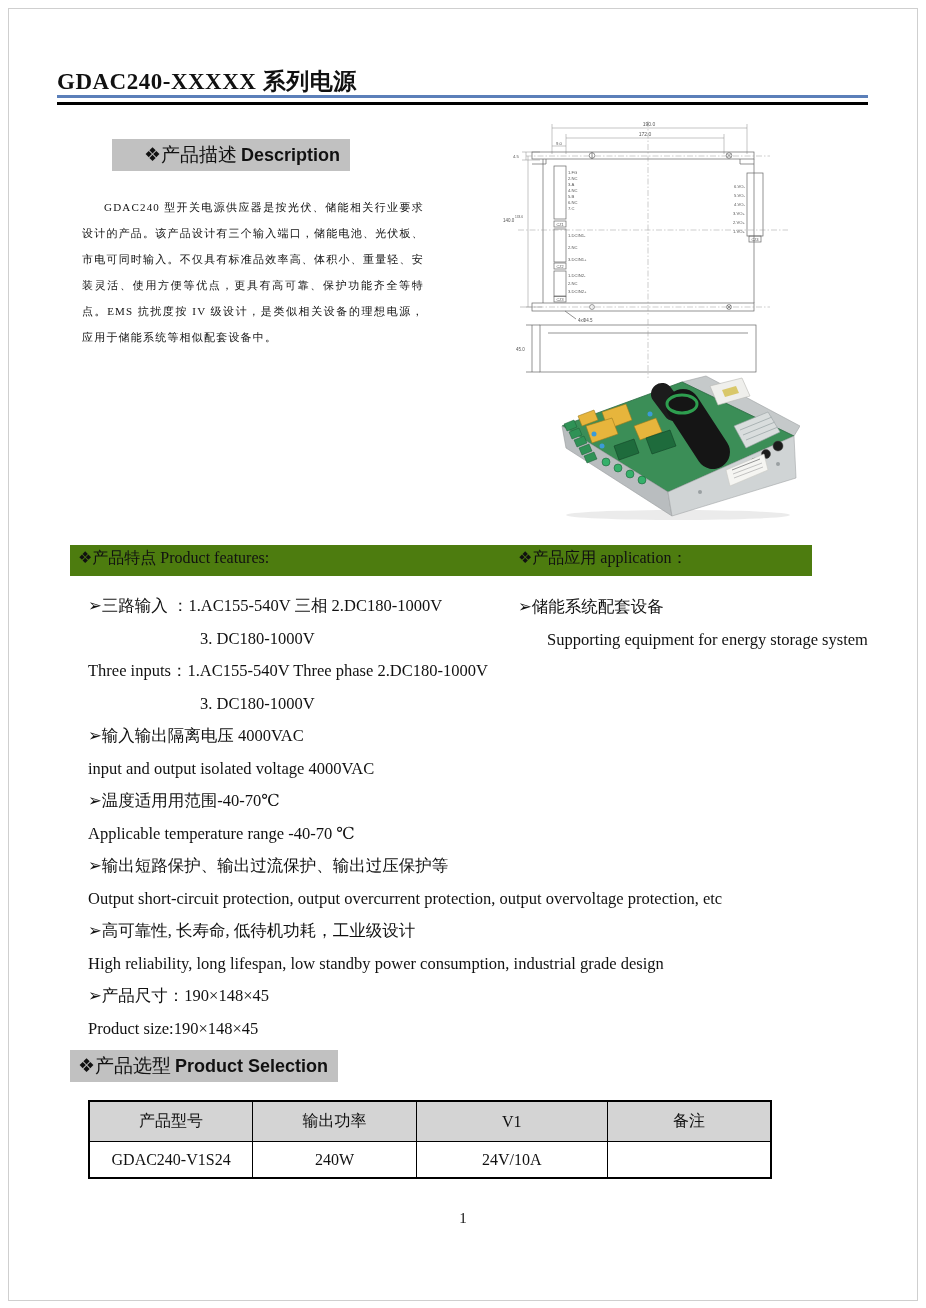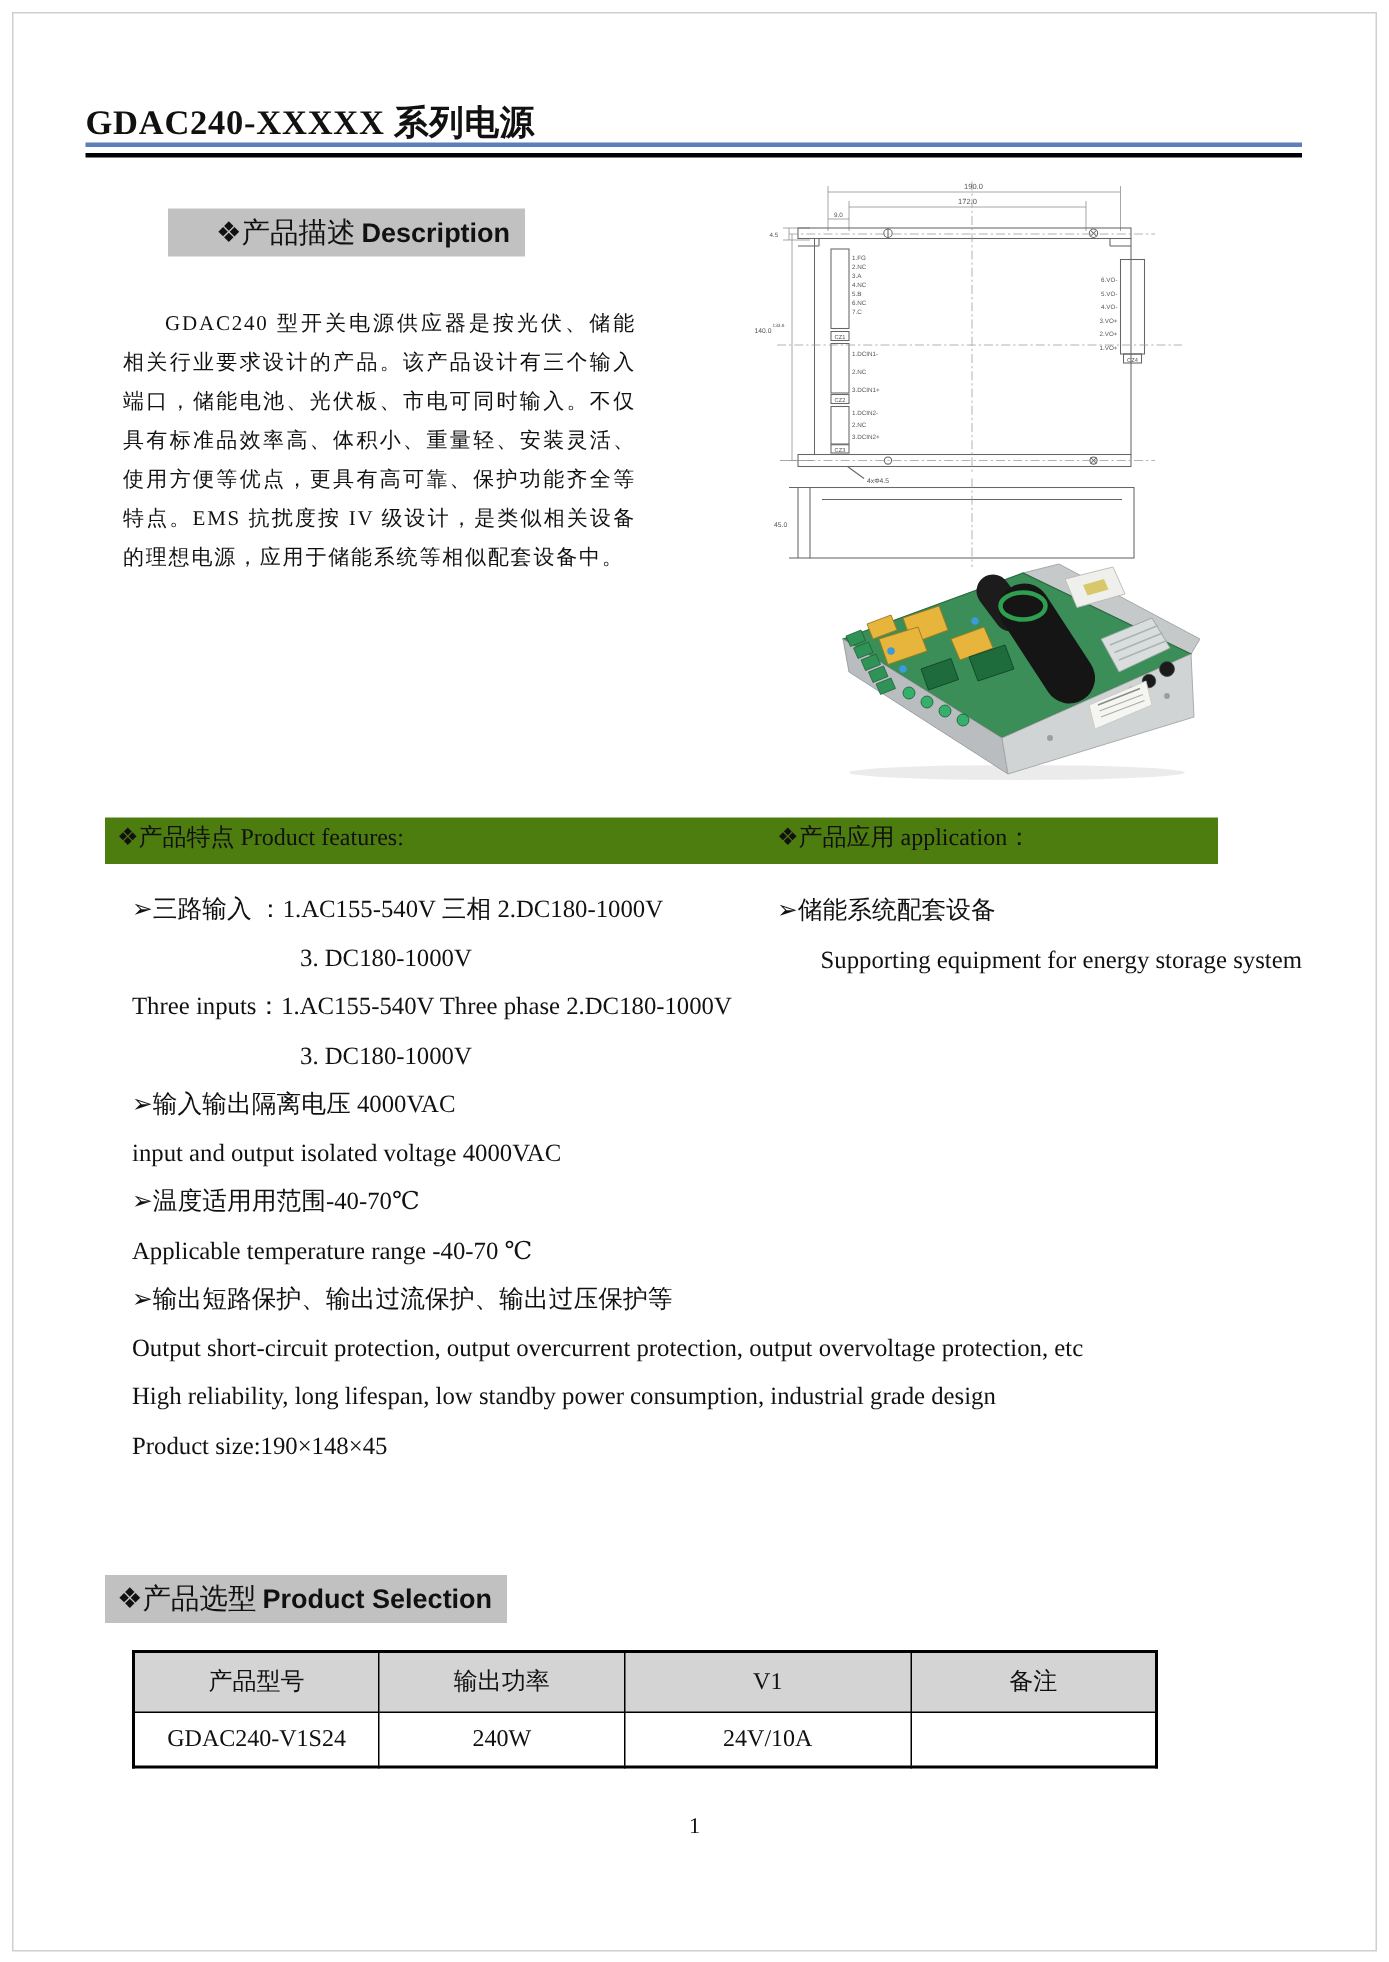--- a/index.html
+++ b/index.html
@@ -13,21 +13,21 @@
   
   .doc-title{position:absolute;left:57px;top:66px;font-size:23px;font-weight:bold;
     letter-spacing:.5px;font-family:"Liberation Serif",serif;text-align:center;}
   .rule-blue{position:absolute;left:57px;top:95px;width:811px;height:3px;background:#5b7fb9;}
   .rule-black{position:absolute;left:57px;top:102px;width:811px;height:3px;background:#000;}
   
   .sec-head{position:absolute;background:#c1c1c1;padding:3px 10px 3px 8px;white-space:nowrap;}
   .sec-head .zh{font-size:19px;font-family:"Liberation Serif","DejaVu Serif",serif;}
   .sec-head .en{font-size:18px;font-weight:bold;font-family:"Liberation Sans","DejaVu Sans",sans-serif;}
   
-  .desc-para{position:absolute;left:82px;top:204px;width:342px;font-size:14px;
+  .desc-para{position:absolute;left:82px;top:194px;width:342px;font-size:11px;
     line-height:26px;text-align:justify;text-indent:2em;letter-spacing:1.2px;}
   
   .feat-bar{position:absolute;left:70px;top:545px;width:742px;height:31px;background:#4d7c0f;}
   .feat-bar .h1{position:absolute;left:8px;top:3px;}
   .feat-bar .h2{position:absolute;left:448px;top:3px;}
   .feat-list{position:absolute;left:88px;top:590px;width:790px;font-size:16.5px;}
   .feat-list .line{line-height:32.5px;white-space:nowrap;}
   .ind-en{}
   .ind-sub{margin-left:112px;}
   .app-list{position:absolute;left:518px;top:590px;width:370px;font-size:16.5px;}
@@ -251,21 +251,23 @@
   <div class="line">➢三路输入 ：1.AC155-540V 三相 2.DC180-1000V</div>
   <div class="line ind-sub">3. DC180-1000V</div>
   <div class="line ind-en">Three inputs：1.AC155-540V Three phase 2.DC180-1000V</div>
   <div class="line ind-sub">3. DC180-1000V</div>
   <div class="line">➢输入输出隔离电压 4000VAC</div>
   <div class="line ind-en">input and output isolated voltage 4000VAC</div>
   <div class="line">➢温度适用用范围-40-70℃</div>
   <div class="line ind-en">Applicable temperature range -40-70 ℃</div>
   <div class="line">➢输出短路保护、输出过流保护、输出过压保护等</div>
   <div class="line ind-en">Output short-circuit protection, output overcurrent protection, output overvoltage protection, etc</div>
+  <div class="line">➢高可靠性, 长寿命, 低待机功耗，工业级设计</div>
   <div class="line ind-en">High reliability, long lifespan, low standby power consumption, industrial grade design</div>
+  <div class="line">➢产品尺寸：190×148×45</div>
   <div class="line ind-en">Product size:190×148×45</div>
 </div>
 
 <div class="app-list">
   <div class="line">➢储能系统配套设备</div>
   <div class="line ind-en">Supporting equipment for energy storage system</div>
 </div>
 
 <div class="sec-head" style="left:70px;top:1050px;">
   <span class="zh">❖产品选型</span>

